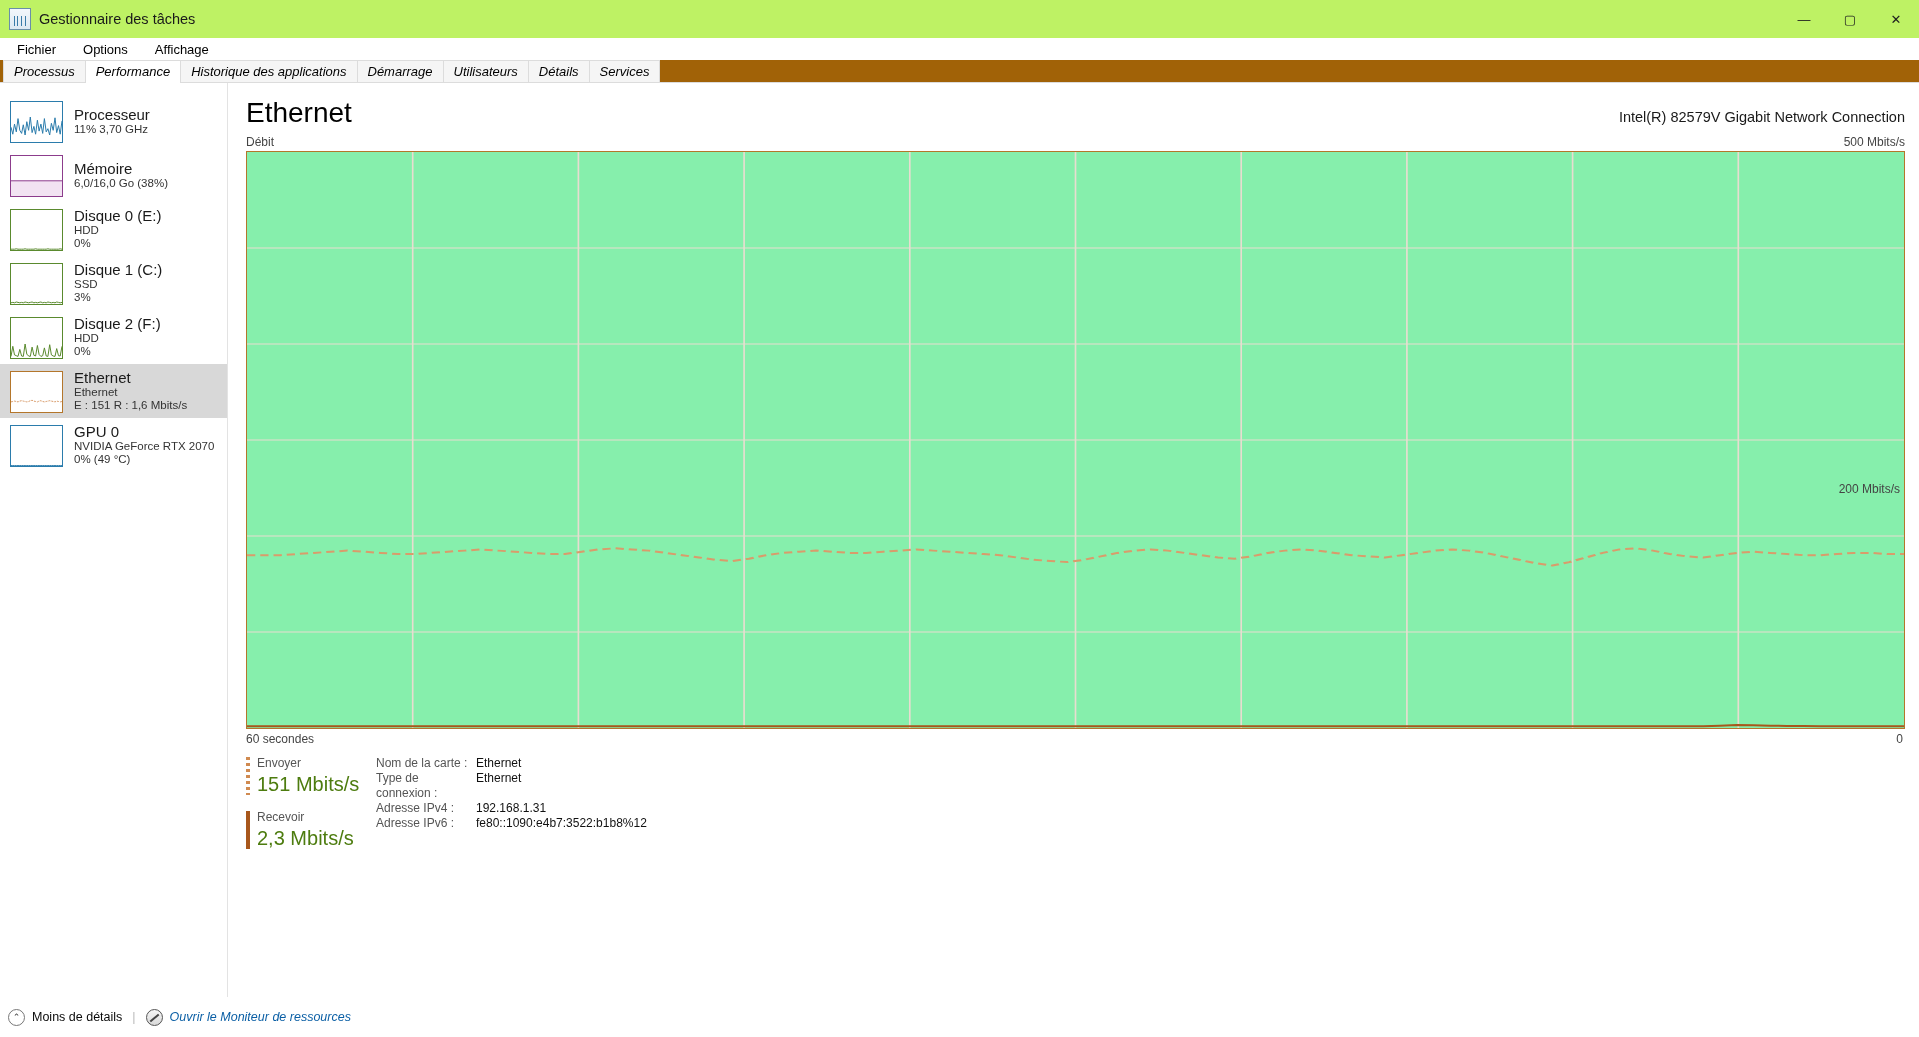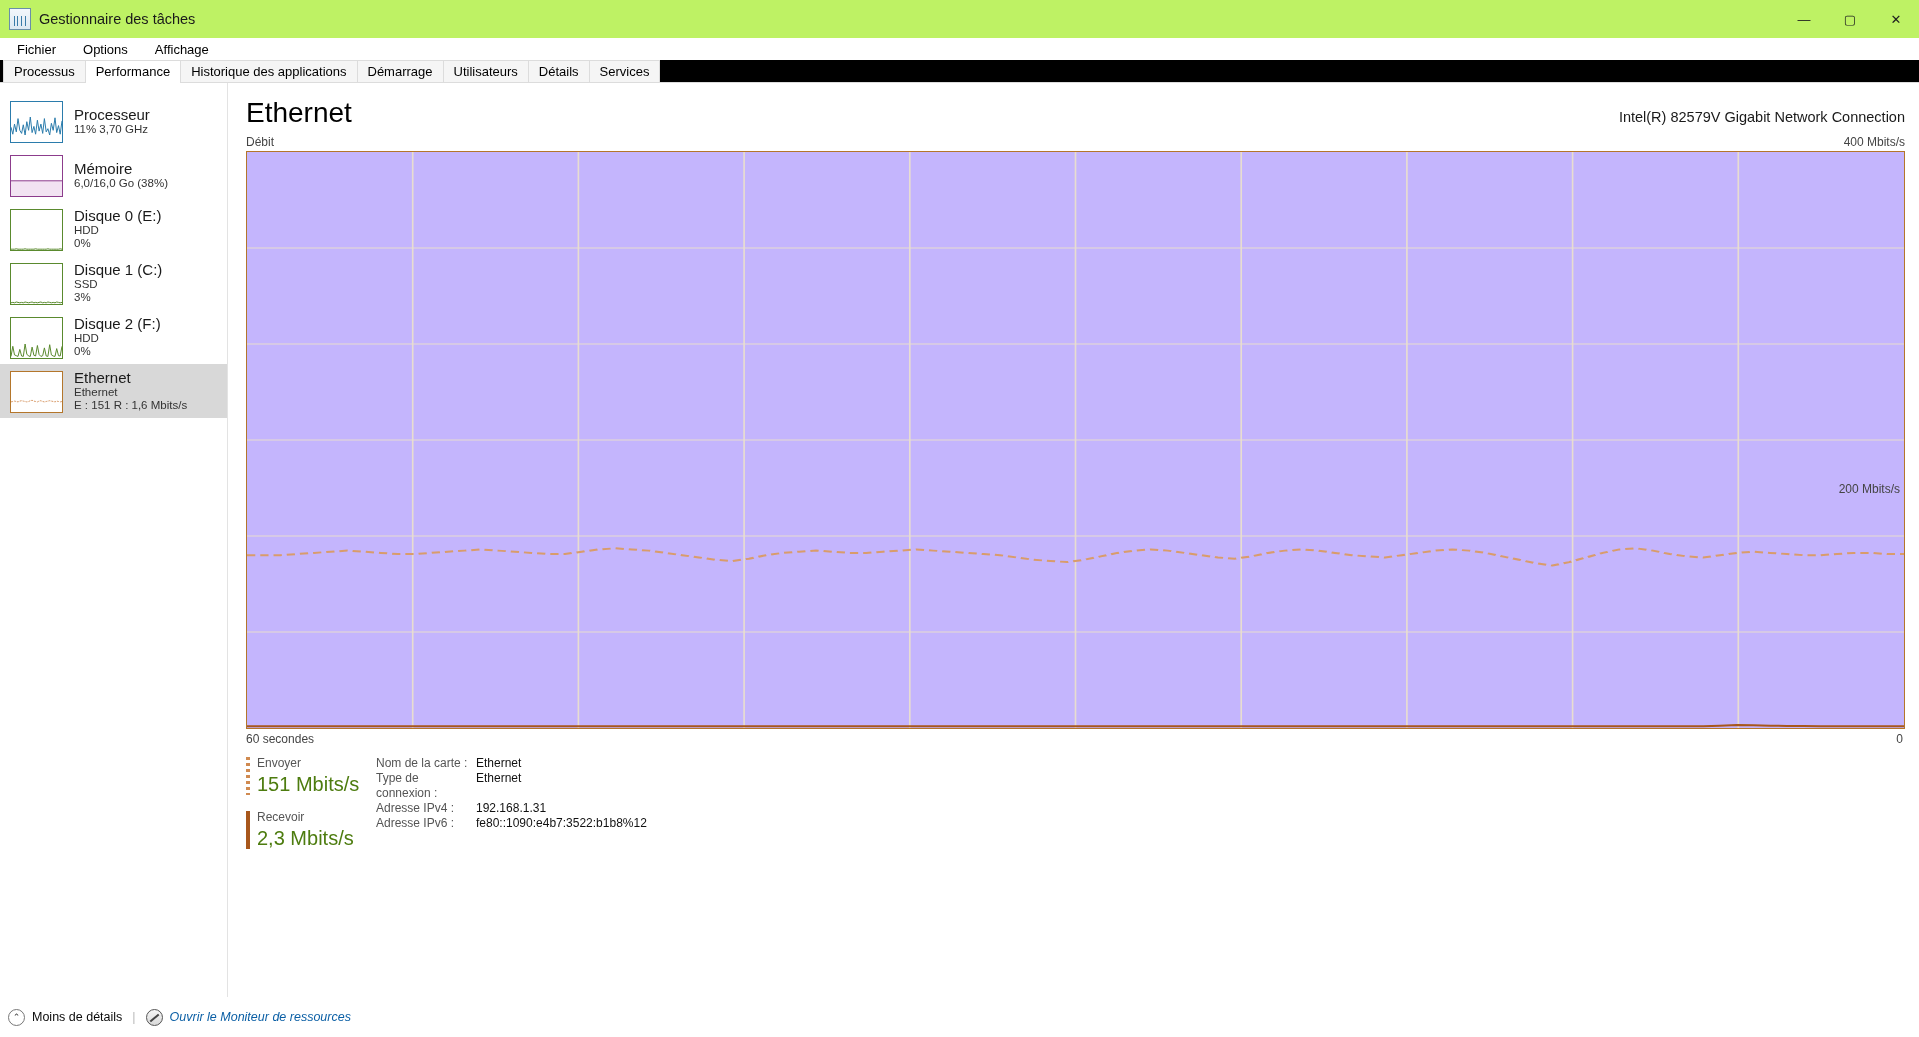--- a/index.html
+++ b/index.html
@@ -62,22 +62,23 @@
     gap: 9px;
   }
   .menu-item { padding: 2px 9px; }
 
   
   .tabstrip {
     height: 23px;
     display: flex;
     align-items: flex-start;
     padding-left: 3px;
-    background: #000000;
+    background: #a16207;
     border-bottom: 1px solid #dcdcdc;
+    font-style: italic;
   }
   .tab {
     font-size: 13px;
     padding: 2px 10px 3px 10px;
     height: 22px;
     line-height: 17px;
     border: 1px solid #dcdcdc;
     border-bottom: none;
     background: #f5f5f5;
     color: #000;
@@ -166,21 +167,21 @@
     justify-content: space-between;
     align-items: flex-end;
     padding: 6px 2px 2px 6px;
     font-size: 12px;
     color: #444;
   }
 
   .graph-wrap {
     margin: 0 2px 0 6px;
     border: 1px solid #b4762b;
-    background: #c4b5fd;
+    background: #86efac;
     height: 578px;
     position: relative;
     overflow: hidden;
   }
   .graph-wrap svg { display: block; width: 100%; height: 100%; }
   .axis-mid {
     position: absolute;
     right: 4px;
     top: 330px;
     font-size: 12px;
@@ -357,33 +358,46 @@
           <polyline id="thumb-eth" fill="none" stroke="#d99c6b" stroke-width="1" stroke-dasharray="2 1" points="1.0,30.9 2.8,30.5 4.5,30.1 6.3,30.5 8.0,30.9 9.8,30.1 11.6,29.7 13.3,30.1 15.1,30.5 16.8,30.9 18.6,30.5 20.3,29.7 22.1,29.3 23.9,30.1 25.6,30.5 27.4,30.9 29.1,30.1 30.9,29.7 32.7,30.5 34.4,30.9 36.2,30.5 37.9,30.1 39.7,29.7 41.4,30.1 43.2,30.5 45.0,30.9 46.7,30.1 48.5,30.5 50.2,30.9 52.0,30.5"></polyline>
         </svg>
       </div>
       <div class="side-text">
         <div class="side-title">Ethernet</div>
         <div class="side-sub">Ethernet</div>
         <div class="side-sub">E : 151 R : 1,6 Mbits/s</div>
       </div>
     </div>
 
+    <div class="side-item">
+      <div class="side-thumb">
+        <svg viewBox="0 0 53 42" preserveAspectRatio="none">
+          <rect x="0.5" y="0.5" width="52" height="41" fill="#fff" stroke="#2b7cac" stroke-width="1"></rect>
+          <polyline id="thumb-gpu" fill="none" stroke="#2b7cac" stroke-width="1" points="1.0,40.6 2.8,40.6 4.5,40.6 6.3,40.6 8.0,40.6 9.8,40.6 11.6,40.6 13.3,40.6 15.1,40.6 16.8,40.6 18.6,40.6 20.3,40.6 22.1,40.6 23.9,40.6 25.6,40.6 27.4,40.6 29.1,40.6 30.9,40.6 32.7,40.6 34.4,40.6 36.2,40.6 37.9,40.6 39.7,40.6 41.4,40.6 43.2,40.6 45.0,40.6 46.7,40.6 48.5,40.6 50.2,40.6 52.0,40.6"></polyline>
+        </svg>
+      </div>
+      <div class="side-text">
+        <div class="side-title">GPU 0</div>
+        <div class="side-sub">NVIDIA GeForce RTX 2070</div>
+        <div class="side-sub">0%  (49 °C)</div>
+      </div>
+    </div>
 
   </div>
 
   <div class="main">
 
     <div class="main-head">
       <div class="main-title">Ethernet</div>
       <div class="adapter-name">Intel(R) 82579V Gigabit Network Connection</div>
     </div>
 
     <div class="graph-label-row">
       <div>Débit</div>
-      <div>400 Mbits/s</div>
+      <div>500 Mbits/s</div>
     </div>
 
     <div class="graph-wrap">
       <svg id="chart-svg" viewBox="0 0 1000 578" preserveAspectRatio="none">
         <g id="grid-lines">
             <line x1="100" y1="0" x2="100" y2="578" stroke="#e8ddd0" stroke-width="1"></line>
             <line x1="200" y1="0" x2="200" y2="578" stroke="#e8ddd0" stroke-width="1"></line>
             <line x1="300" y1="0" x2="300" y2="578" stroke="#e8ddd0" stroke-width="1"></line>
             <line x1="400" y1="0" x2="400" y2="578" stroke="#e8ddd0" stroke-width="1"></line>
             <line x1="500" y1="0" x2="500" y2="578" stroke="#e8ddd0" stroke-width="1"></line>

